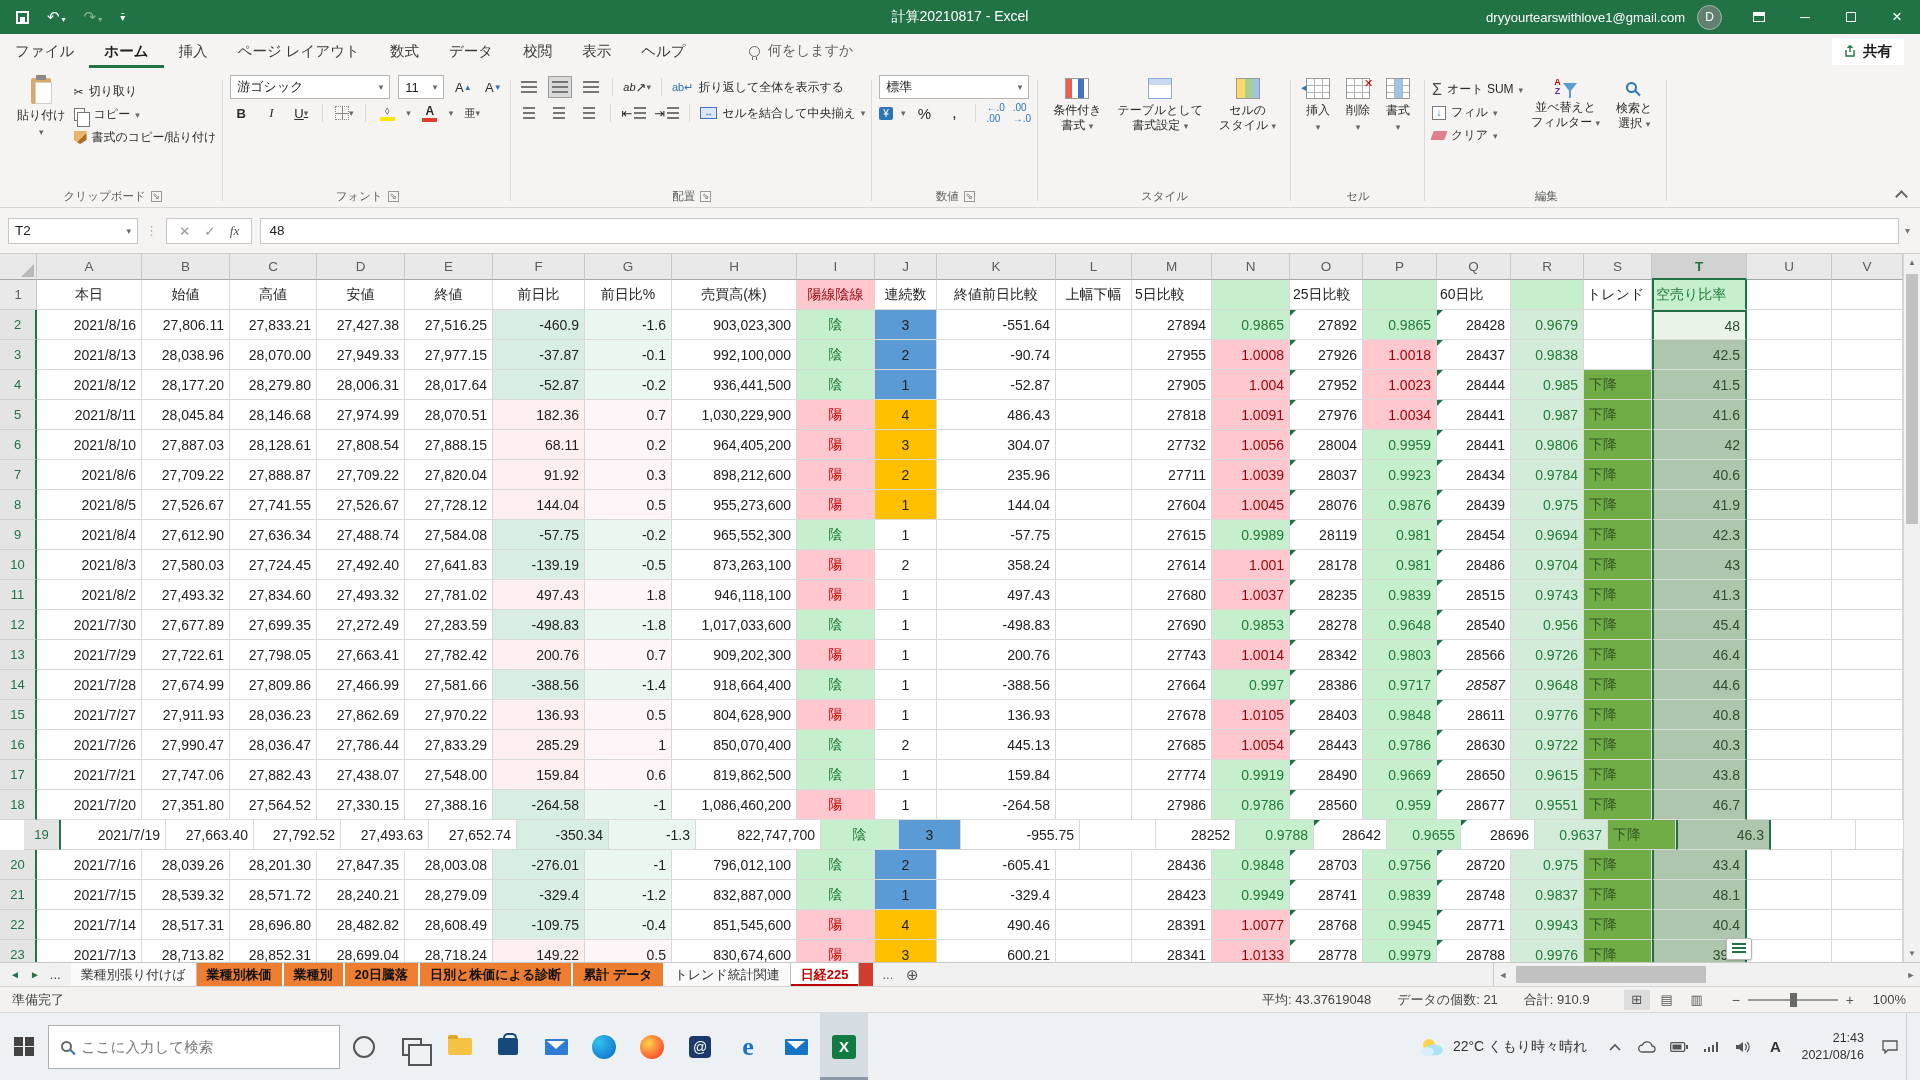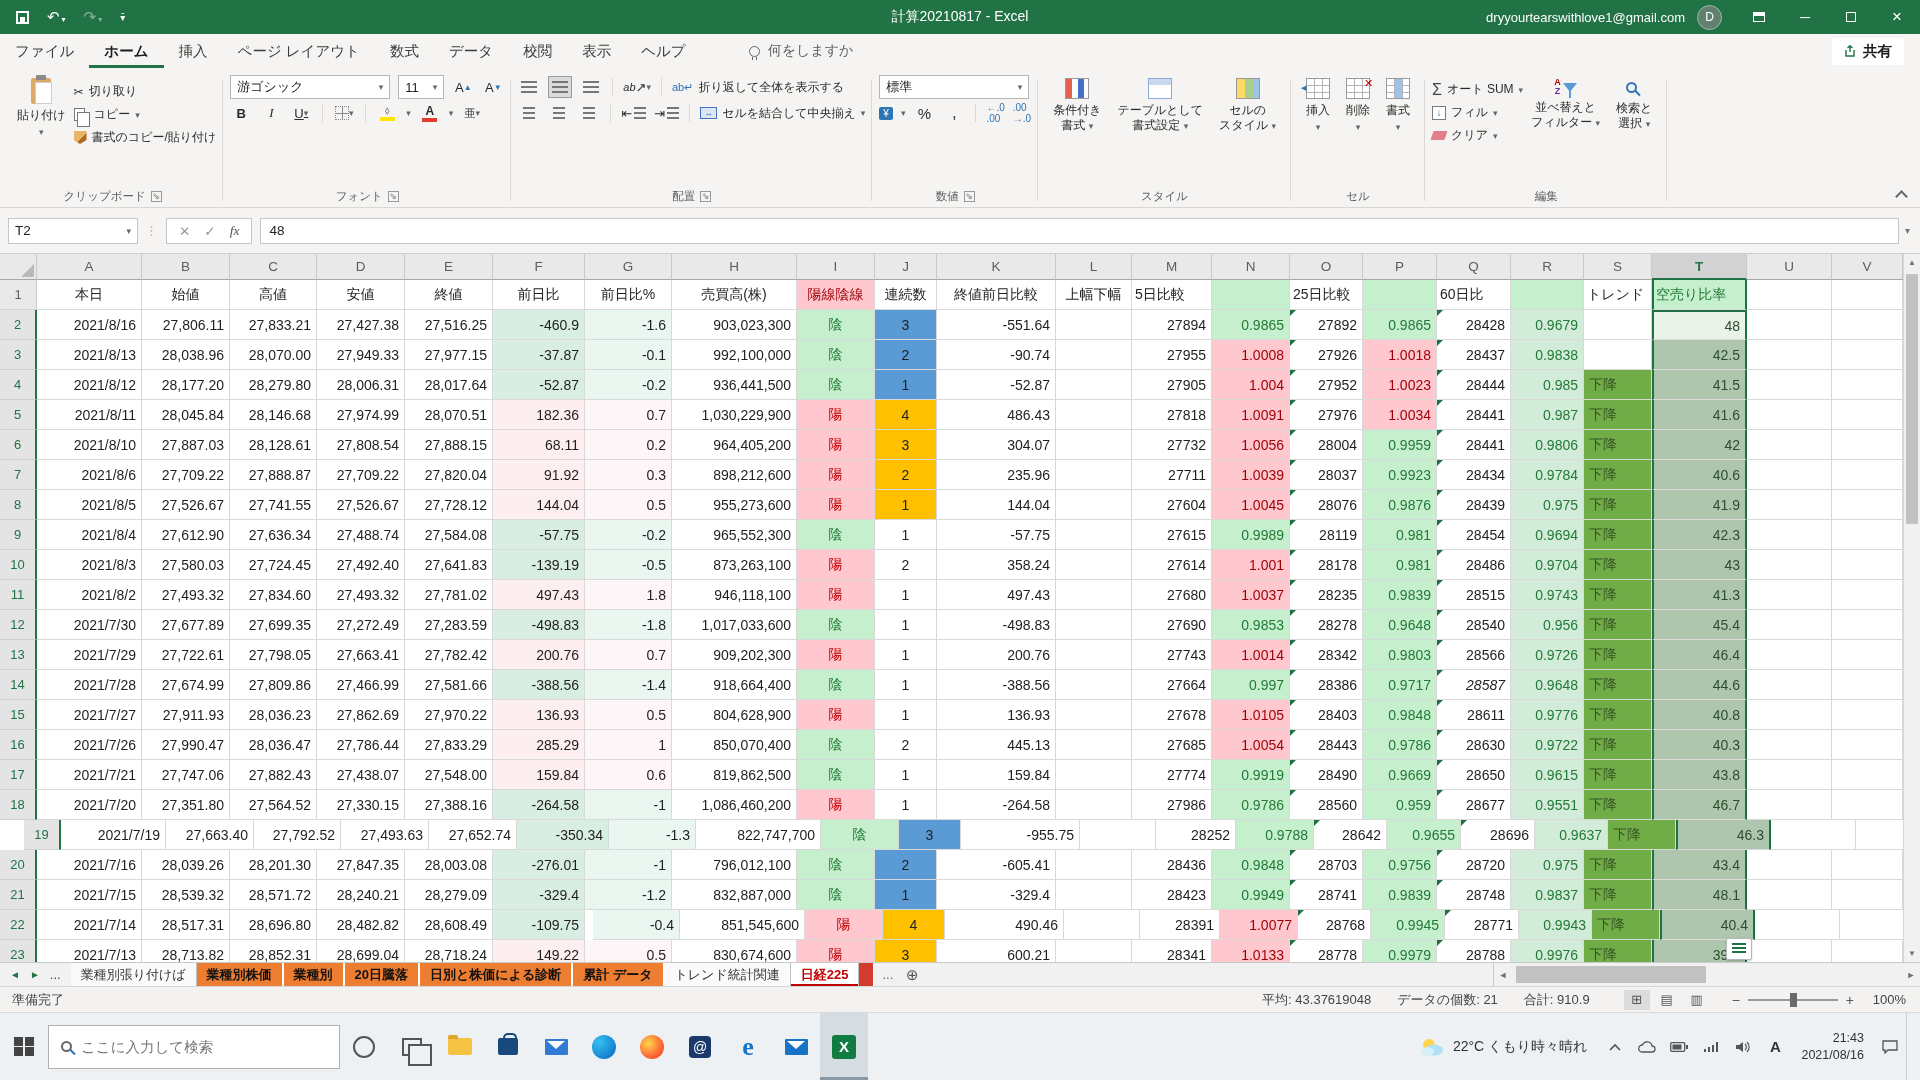--- a/index.html
+++ b/index.html
@@ -1045,21 +1045,21 @@
         <div class="cell" style="width: 71px;"></div>
       </div>
       <div class="grow">
         <div class="rh sel" style="width: 37px;">22</div>
         <div class="cell a-r" style="width: 105px;">2021/7/14</div>
         <div class="cell a-r" style="width: 88px;">28,517.31</div>
         <div class="cell a-r" style="width: 87px;">28,696.80</div>
         <div class="cell a-r" style="width: 88px;">28,482.82</div>
         <div class="cell a-r" style="width: 88px;">28,608.49</div>
         <div class="cell a-r fneg" style="width: 92px;">-109.75</div>
-        <div class="cell a-r gneg" style="width: 87px; margin-left: 8px;">-0.4</div>
+        <div class="cell a-r gneg" style="width: 87px;">-0.4</div>
         <div class="cell a-r" style="width: 125px;">851,545,600</div>
         <div class="cell a-c yo" style="width: 78px;">陽</div>
         <div class="cell a-c st-gold" style="width: 62px;">4</div>
         <div class="cell a-r" style="width: 119px;">490.46</div>
         <div class="cell" style="width: 76px;"></div>
         <div class="cell a-r" style="width: 80px;">28391</div>
         <div class="cell a-r rhi" style="width: 78px;">1.0077</div>
         <div class="cell a-r tri" style="width: 73px;">28768</div>
         <div class="cell a-r rlo" style="width: 74px;">0.9945</div>
         <div class="cell a-r tri" style="width: 74px;">28771</div>

